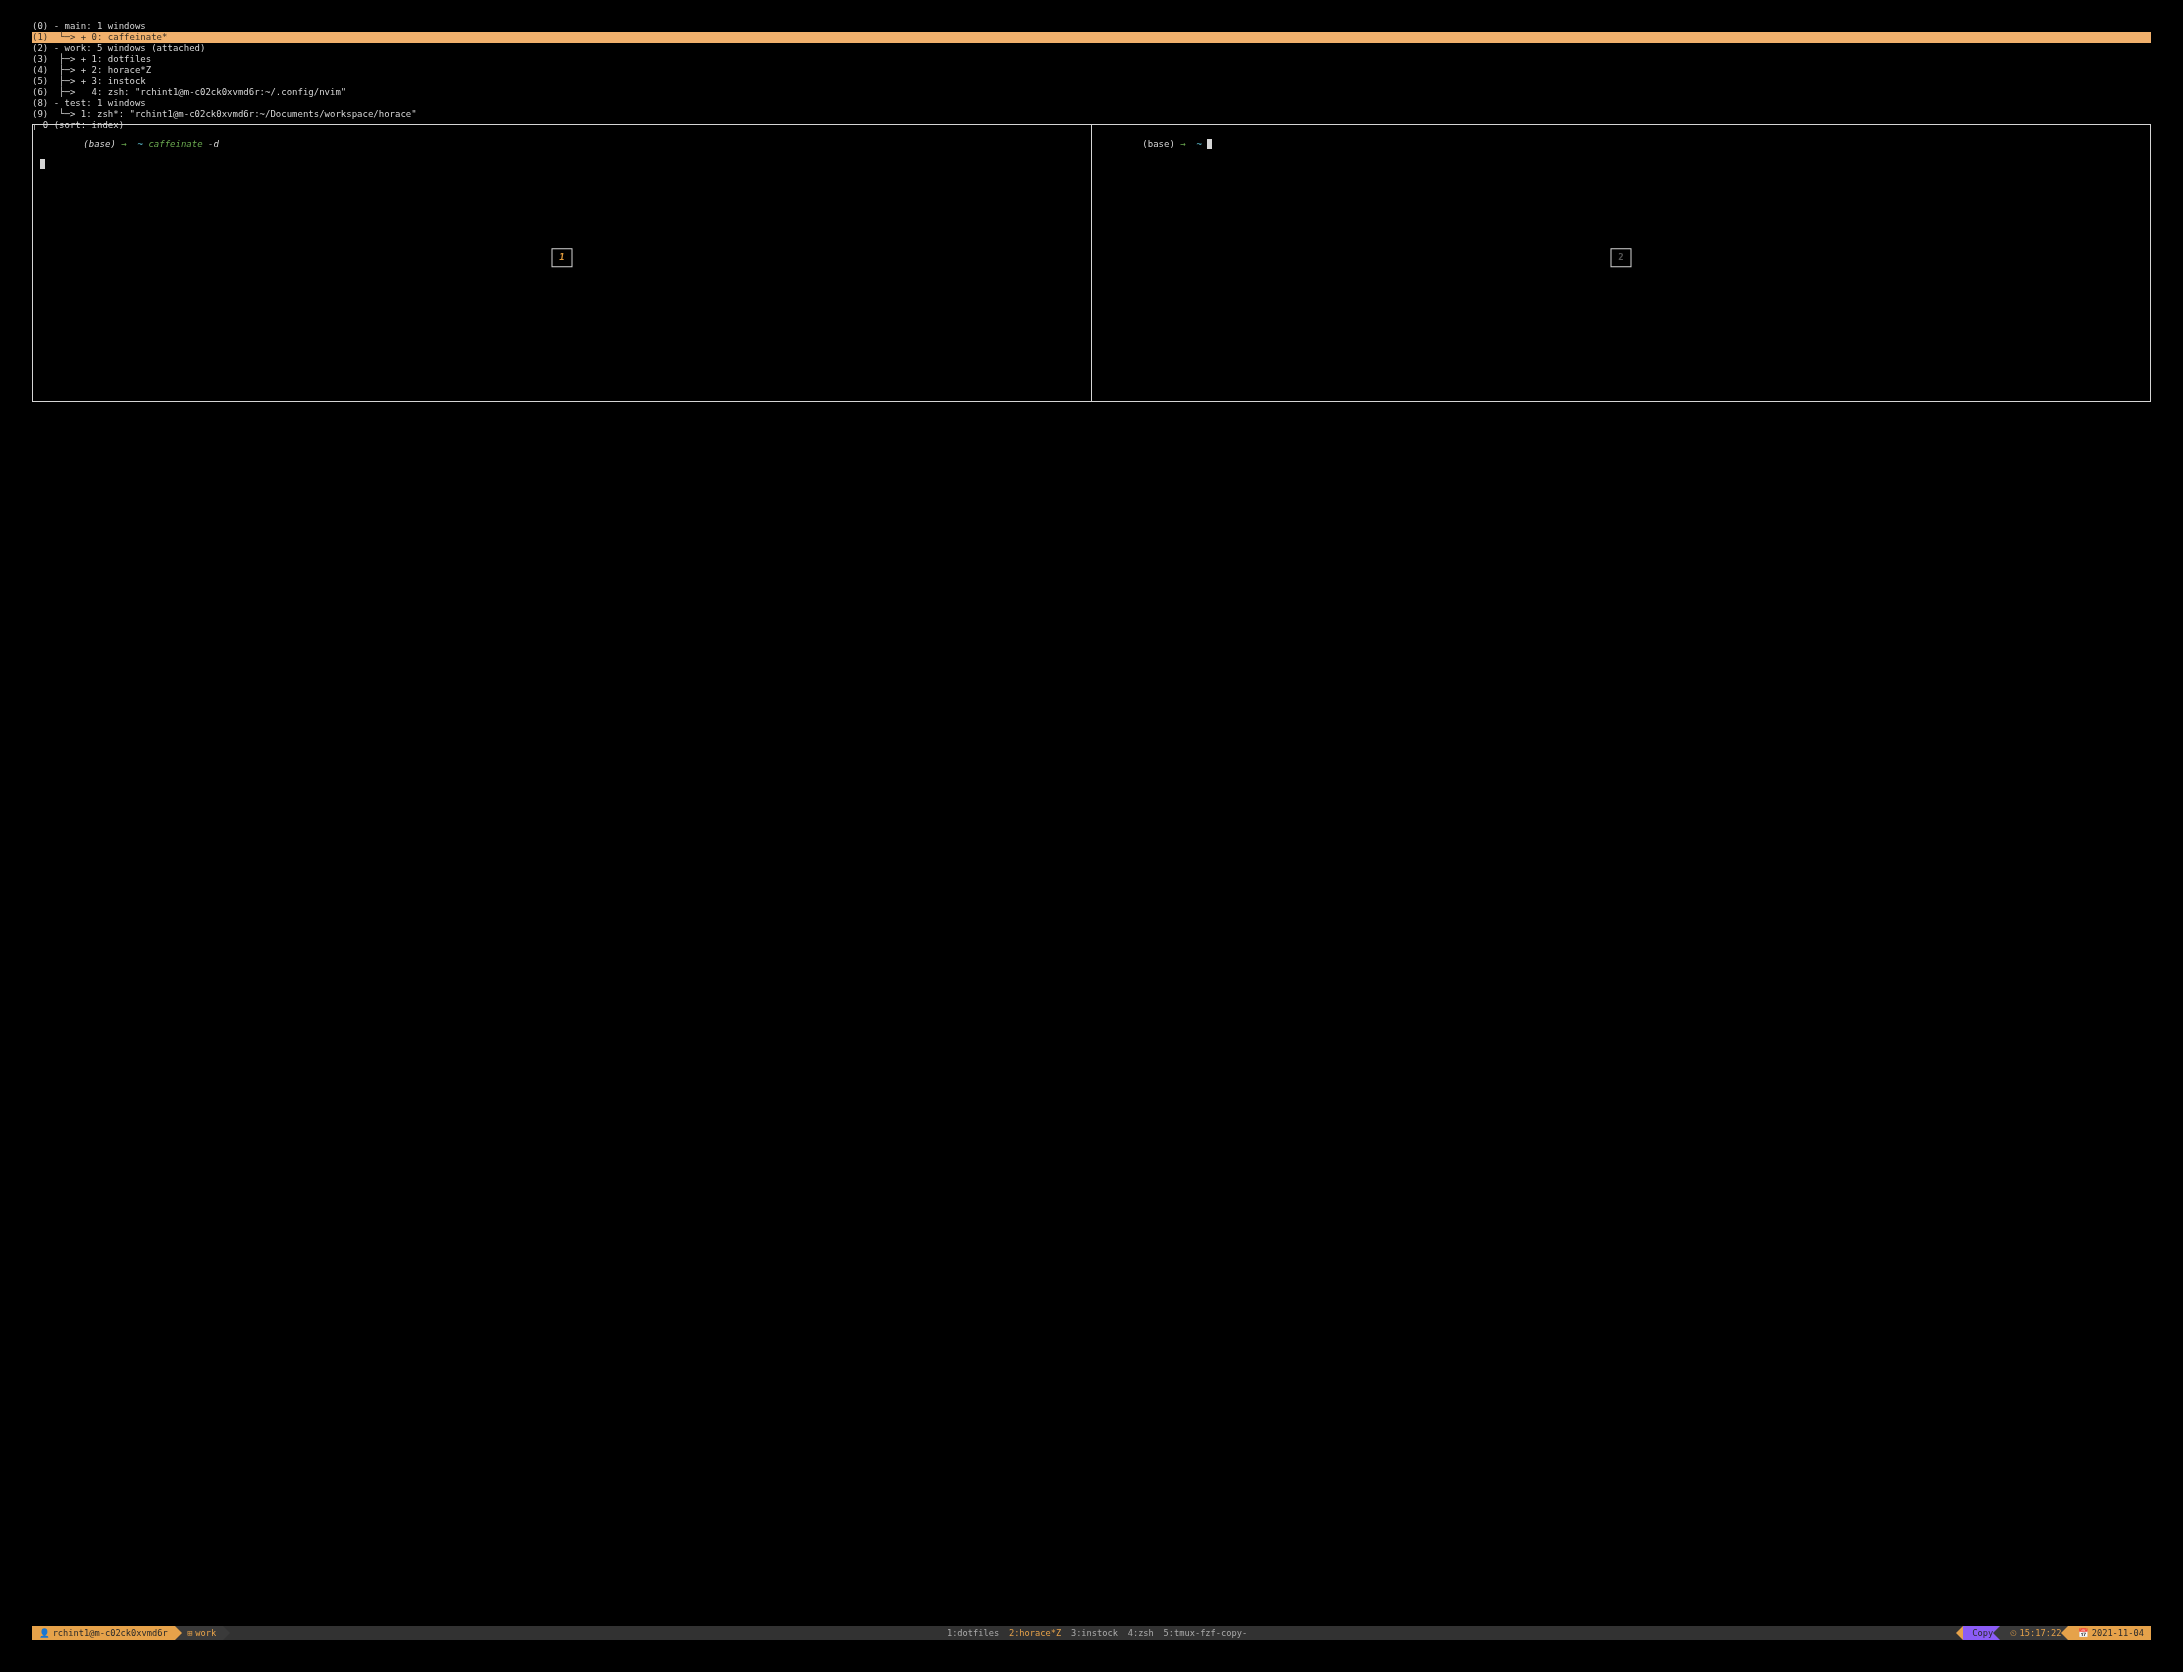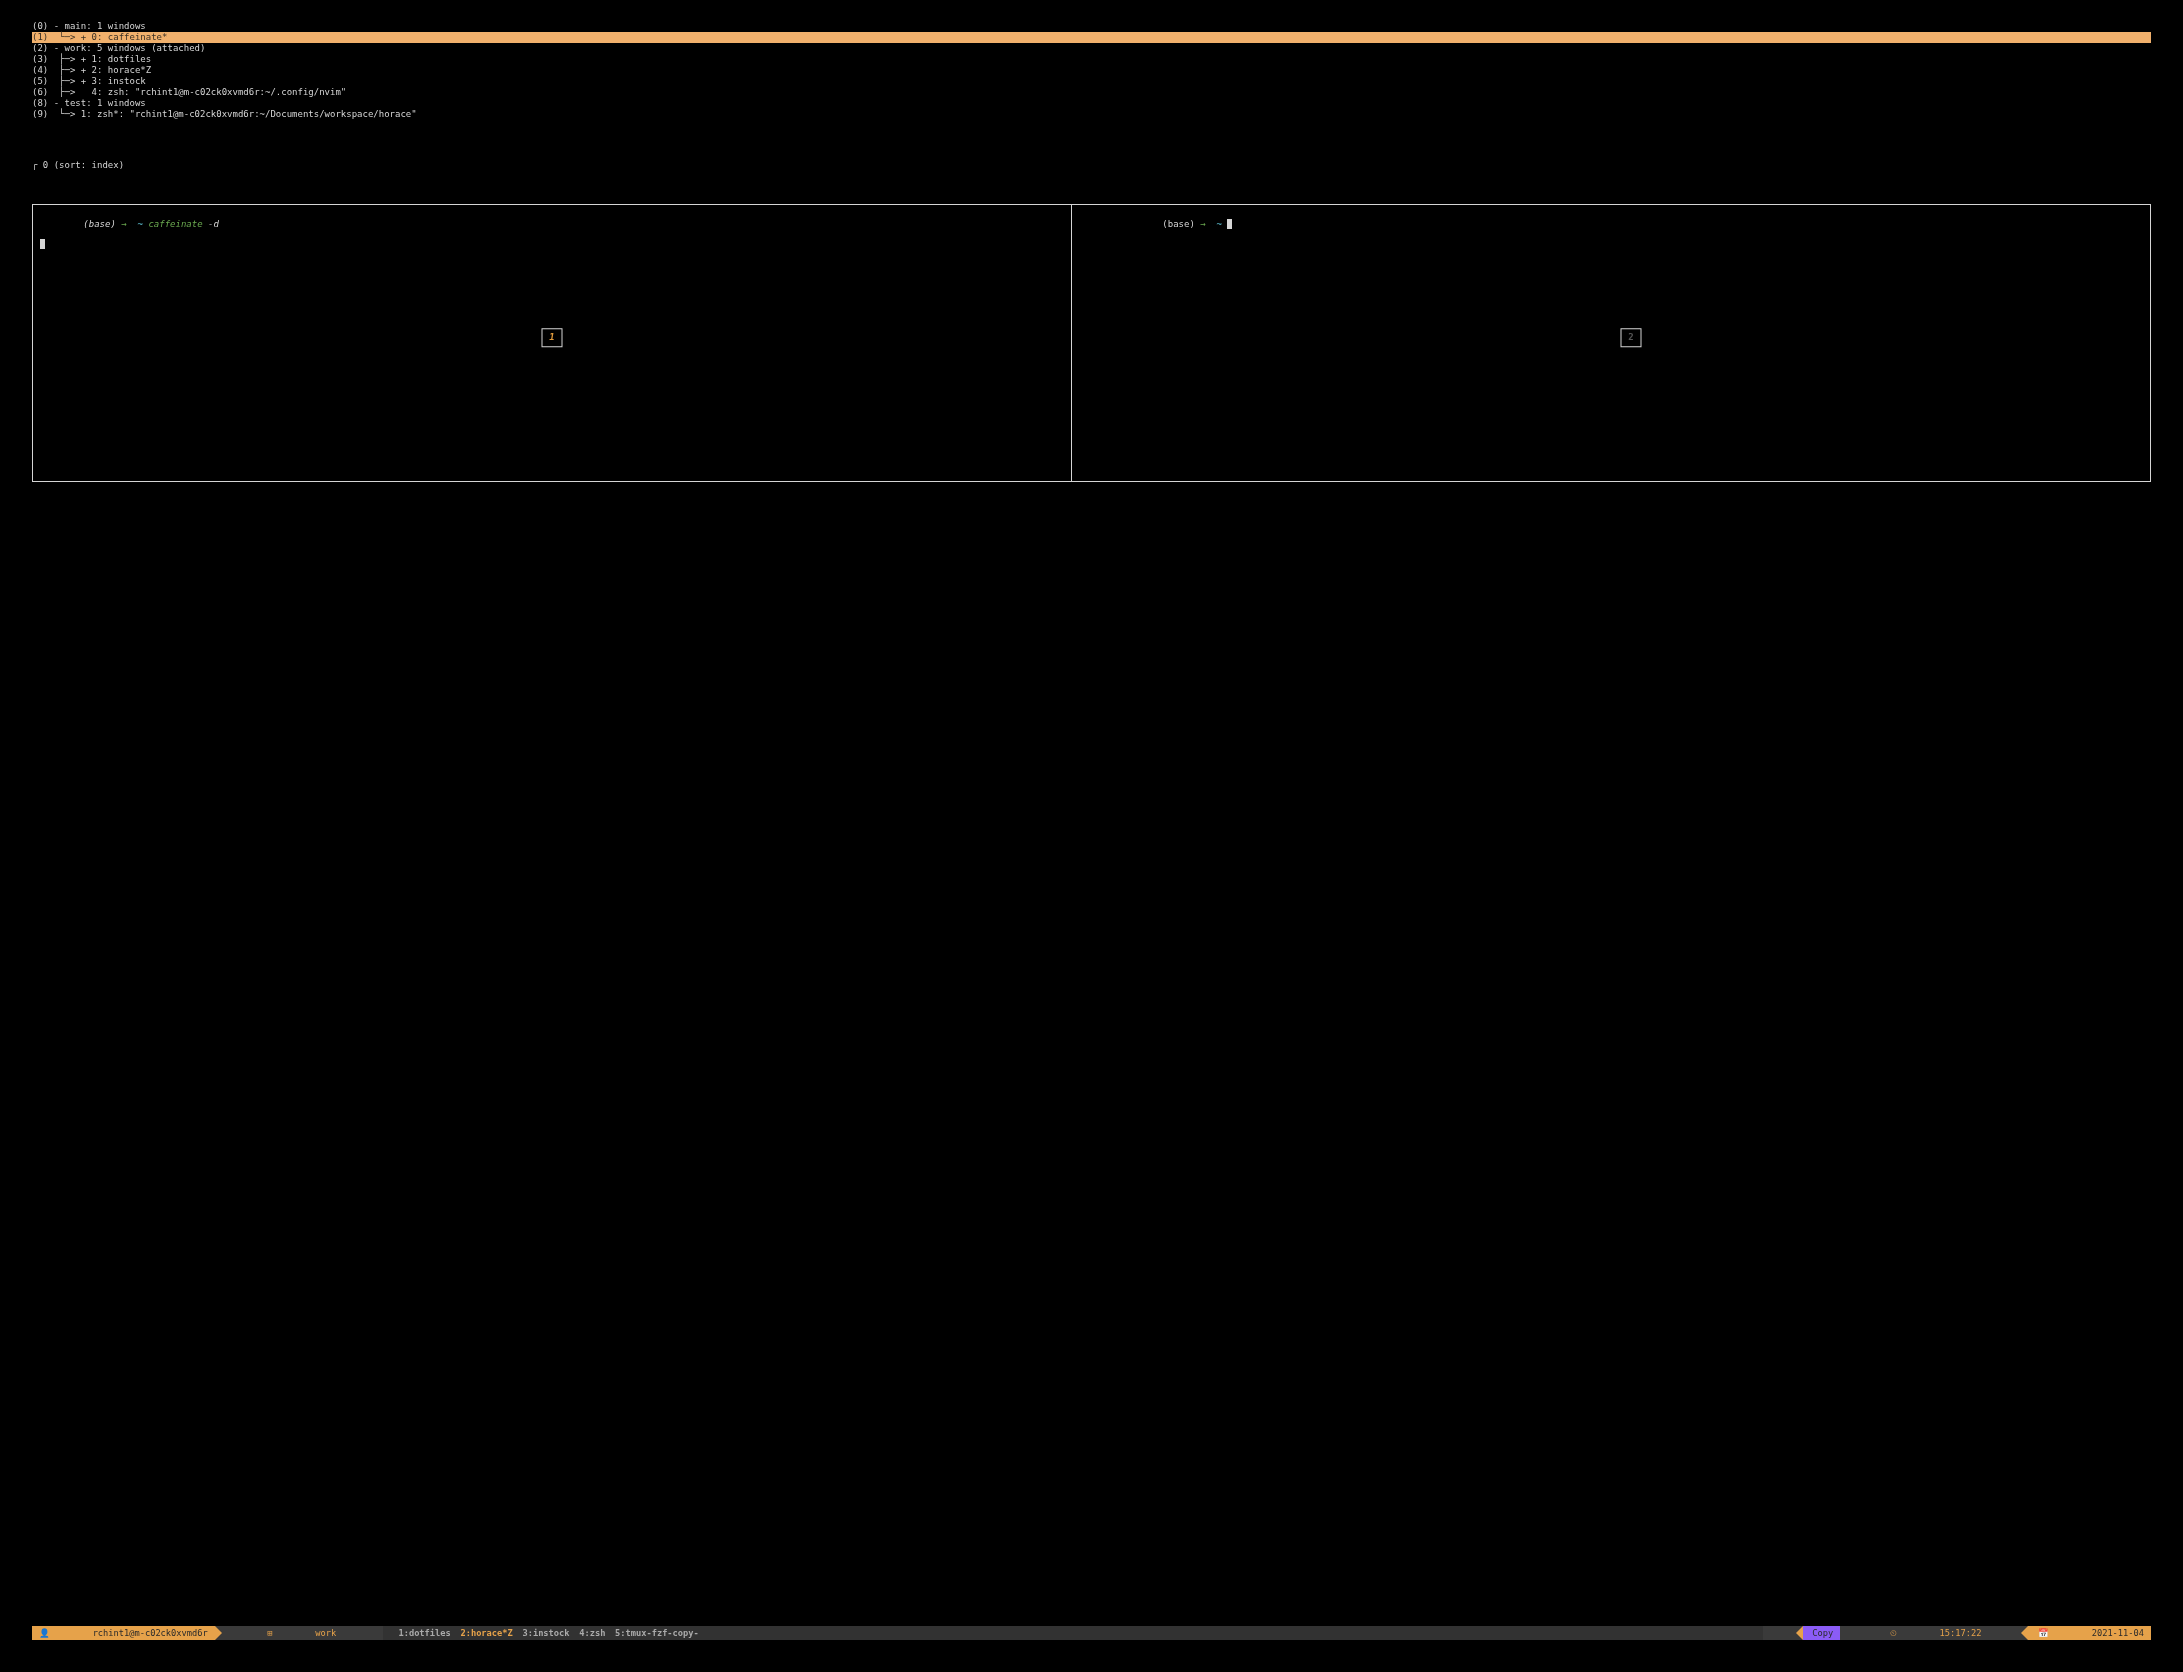--- a/index.html
+++ b/index.html
@@ -1,15 +1,15 @@
 <!DOCTYPE html>
 <html style="font-size:11px"><head>
 <meta charset="utf-8">
 <style>
-  * { margin: 0; padding: 0; box-sizing: border-box; gap: 40px; }
+  * { margin: 0; padding: 0; box-sizing: border-box; }
   body {
     background: #000;
     font-family: 'Menlo', 'Monaco', 'Consolas', monospace;
     font-size: 9px;
     color: #ccc;
     overflow: hidden;
     height: 100vh;
     display: flex;
     flex-direction: column;
   }
@@ -128,22 +128,22 @@
     border-top: 7px solid transparent;
     border-bottom: 7px solid transparent;
     border-left: 7px solid #3a3a3a;
     z-index: 2;
   }
   .seg-windows {
     flex: 1;
     background: #323232;
     color: #aaa;
     padding-left: 15.3px;
+    justify-content: center;
     gap: 9.7px;
-    font-weight: bold;
   }
   .win-item { color: #aaa; cursor: pointer; }
   .win-item.active { color: #e6a24a; }
   .seg-copy {
     background: #8b5cf6;
     color: #2a2a2a;
     font-weight: normal;
     padding-left: 9.7px;
   }
   .seg-copy::before {

